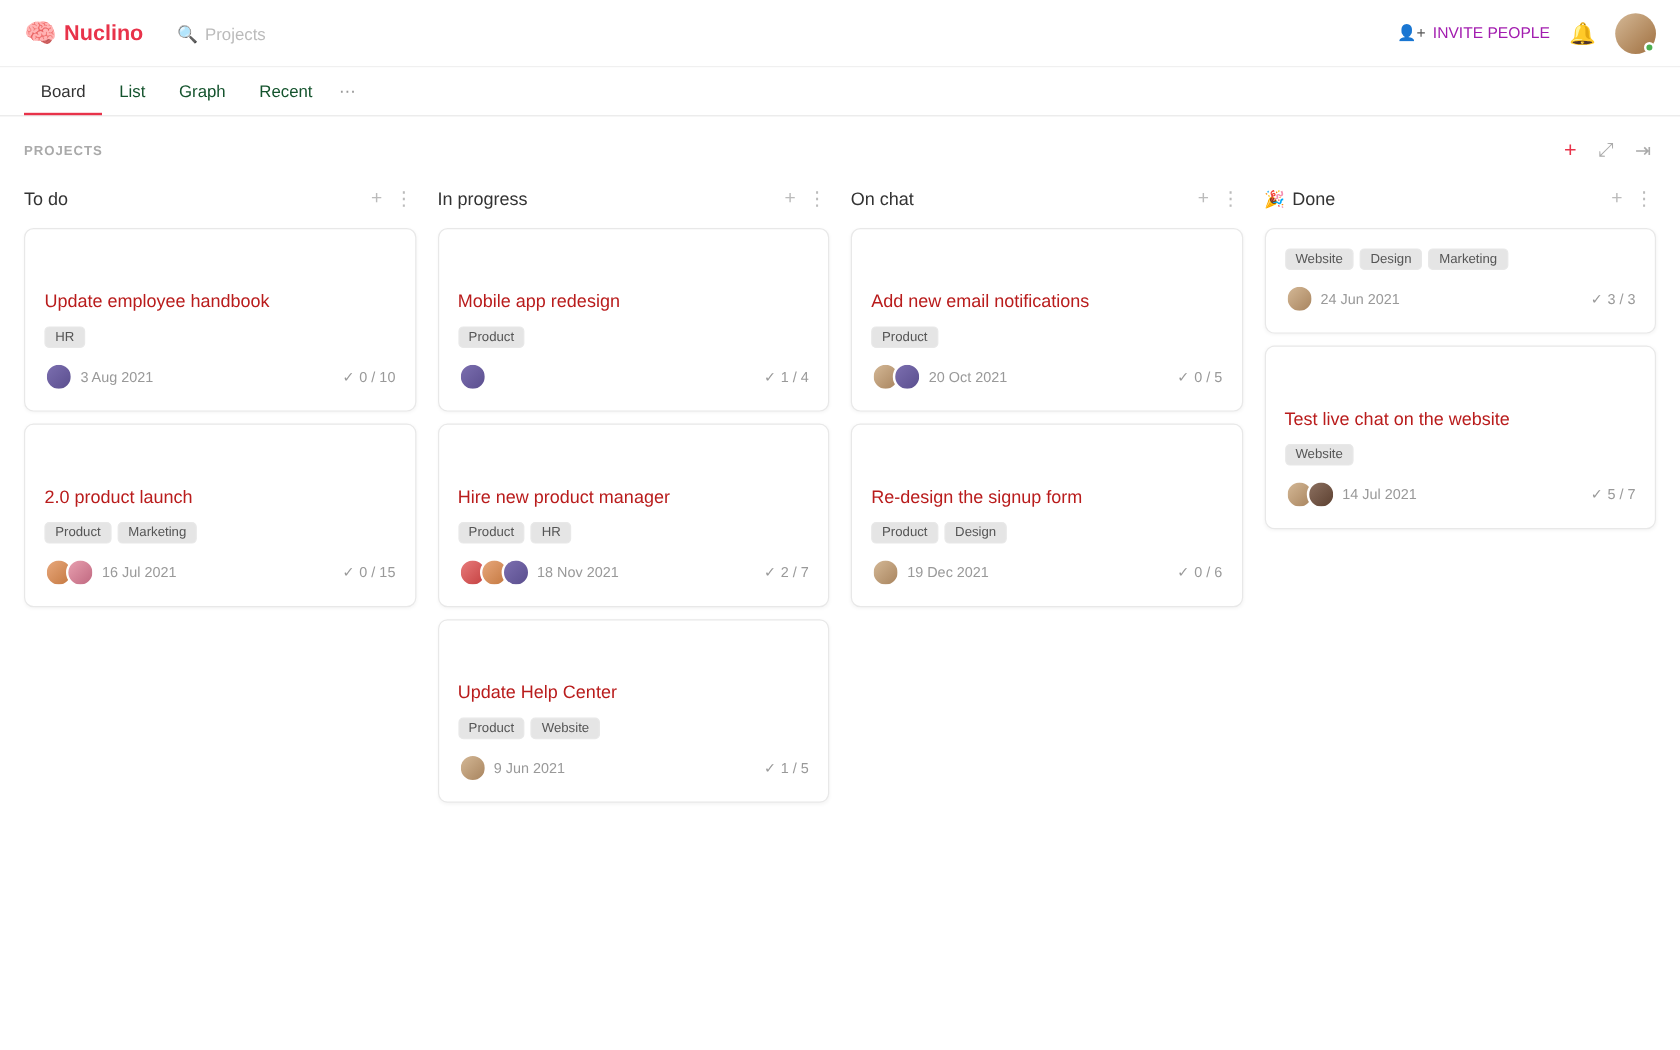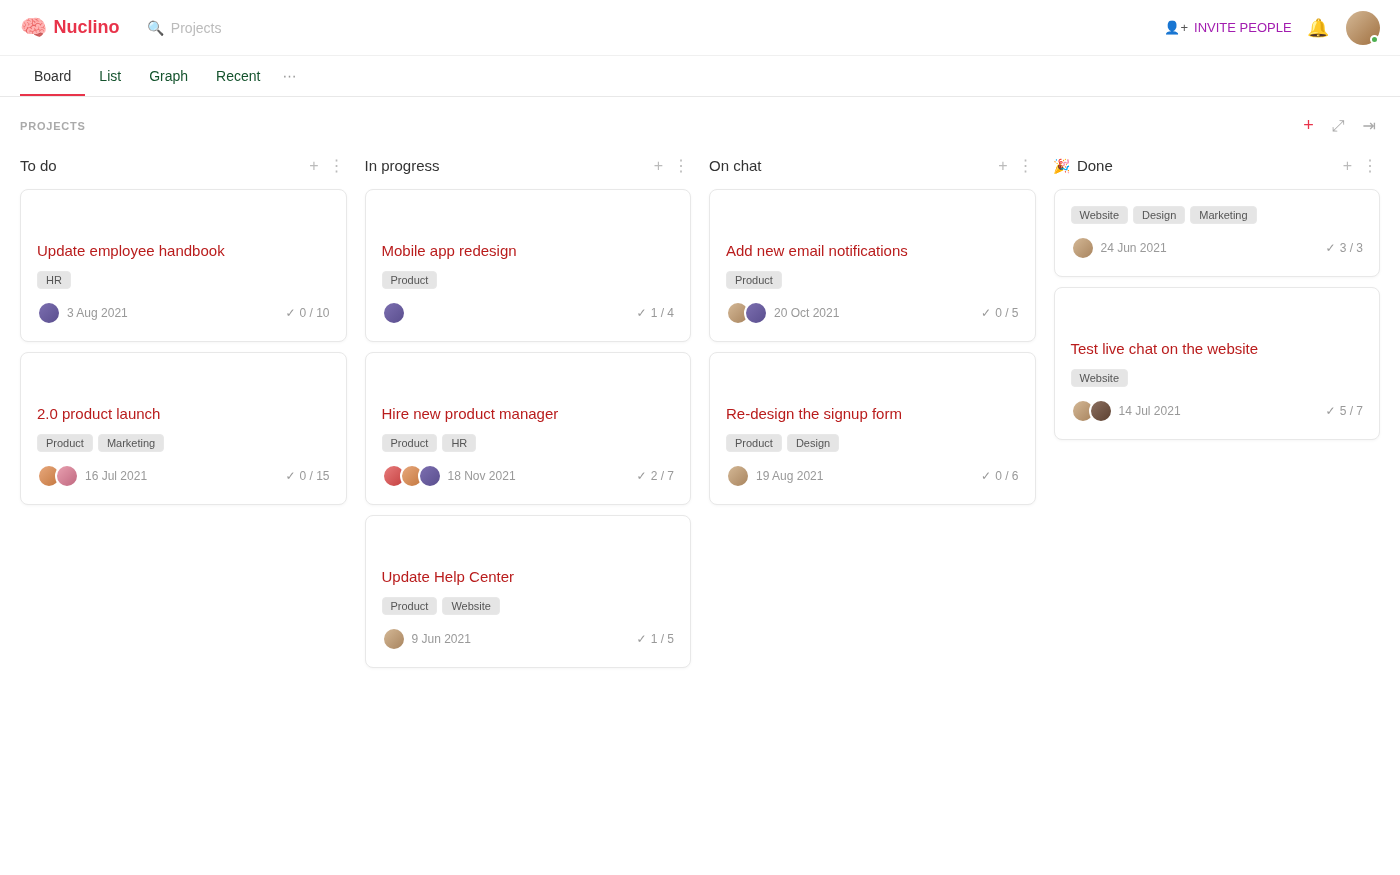--- a/index.html
+++ b/index.html
@@ -267,21 +267,21 @@
         <div class="card-title">Re-design the signup form</div>
         <div class="card-tags">
           <span class="tag">Product</span>
           <span class="tag">Design</span>
         </div>
         <div class="card-footer">
           <div class="card-meta">
             <div class="avatars">
               <div class="av av-tan"></div>
             </div>
-            <span class="date">19 Aug 2021</span>
+            <span class="date">19 Dec 2021</span>
           </div>
           <div class="checklist">
             <span class="check-icon">✓</span>
             <span>0 / 6</span>
           </div>
         </div>
       </div>
     </div>
 
     <div class="column">

